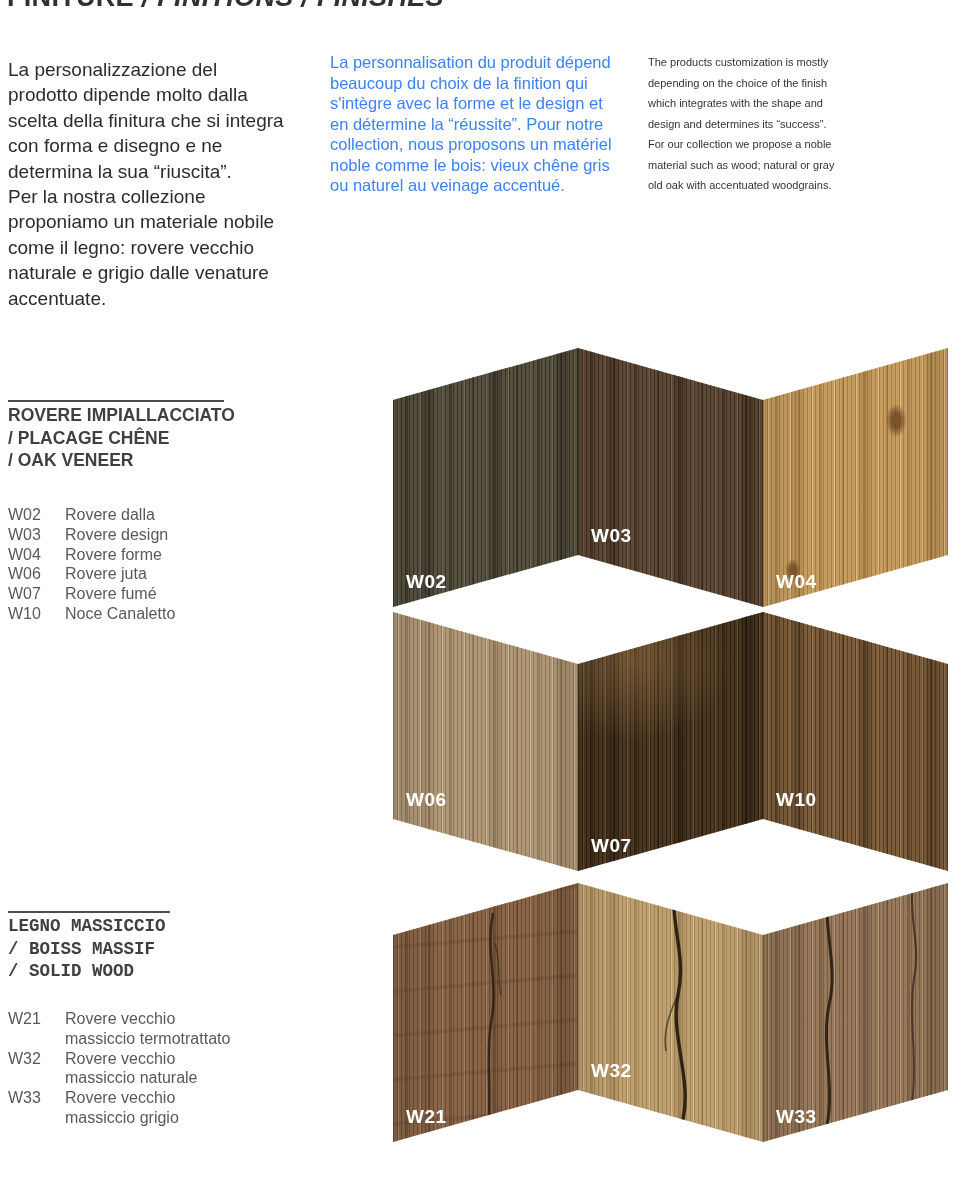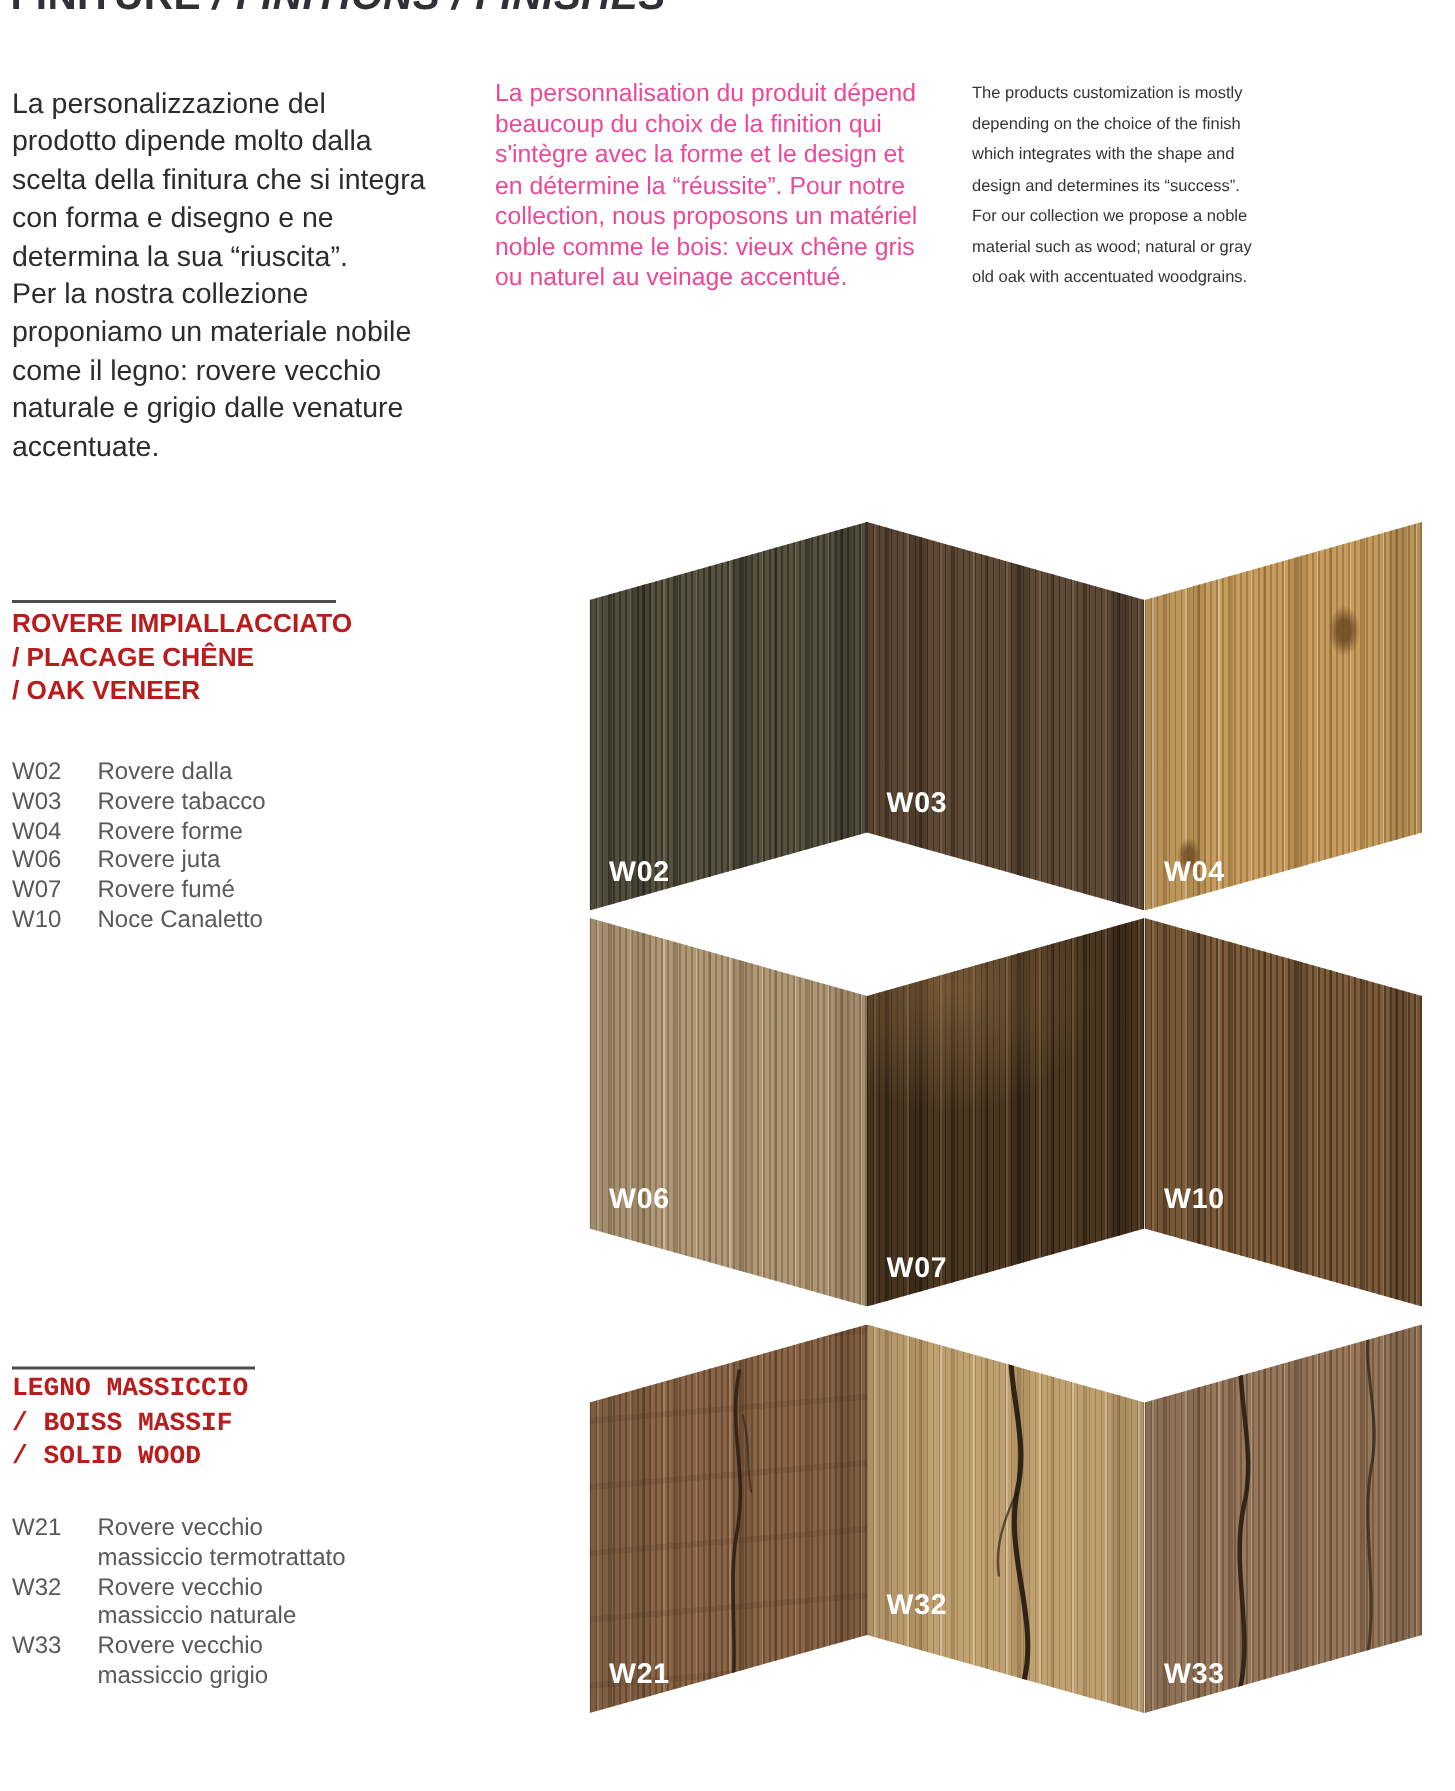--- a/index.html
+++ b/index.html
@@ -9,28 +9,28 @@
   }
   
   #title-clip{position:absolute;left:7px;top:0;width:600px;height:12px;overflow:hidden;}
   #title{position:absolute;left:0;top:-17px;font-size:27px;font-weight:700;
          color:#303036;letter-spacing:.3px;white-space:nowrap;line-height:28px;}
   #title .ital{font-style:italic;}
   
   .para{position:absolute;white-space:pre-line;}
   #para-it{left:8px;top:57px;width:310px;font-size:19px;font-weight:400;
            line-height:25.4px;color:#2c2c2e;}
-  #para-fr{left:330px;top:52px;width:310px;font-size:16.5px;line-height:20.5px;color:#ec4899;}
+  #para-fr{left:330px;top:52px;width:310px;font-size:16.5px;line-height:20.5px;color:#3b82f6;}
   #para-en{left:648px;top:52px;width:300px;font-size:11px;line-height:20.5px;color:#343436;}
   
   .rule{position:absolute;height:2px;background:#4e4e50;}
   #rule1{left:8px;top:400px;width:216px;}
   #rule2{left:8px;top:911px;width:162px;}
   .sec-heading{position:absolute;left:8px;white-space:pre-line;font-weight:700;
-               font-size:17.5px;line-height:22.5px;color:#b91c1c;}
+               font-size:17.5px;line-height:22.5px;color:#404040;}
   #head1{top:404px;}
   #head2{top:915px;font-family:Liberation Mono, monospace;}
   .codes{position:absolute;left:8px;}
   #codes1{top:505px;}
   #codes2{top:1009px;}
   .code-row{display:flex;font-size:16px;line-height:19.8px;color:#59595c;}
   .code-row .code{width:57px;flex:none;}
   .code-row .cname{white-space:pre-line;}
   
   #swatches{position:absolute;left:393px;top:348px;width:555px;height:794px;}
@@ -119,21 +119,21 @@
 <div class="sec-heading" id="head1">ROVERE IMPIALLACCIATO
 / PLACAGE CHÊNE
 / OAK VENEER</div>
 <div class="codes" id="codes1">
   <div class="code-row">
     <span class="code">W02</span>
     <span class="cname">Rovere dalla</span>
   </div>
   <div class="code-row">
     <span class="code">W03</span>
-    <span class="cname">Rovere tabacco</span>
+    <span class="cname">Rovere design</span>
   </div>
   <div class="code-row">
     <span class="code">W04</span>
     <span class="cname">Rovere forme</span>
   </div>
   <div class="code-row">
     <span class="code">W06</span>
     <span class="cname">Rovere juta</span>
   </div>
   <div class="code-row">

